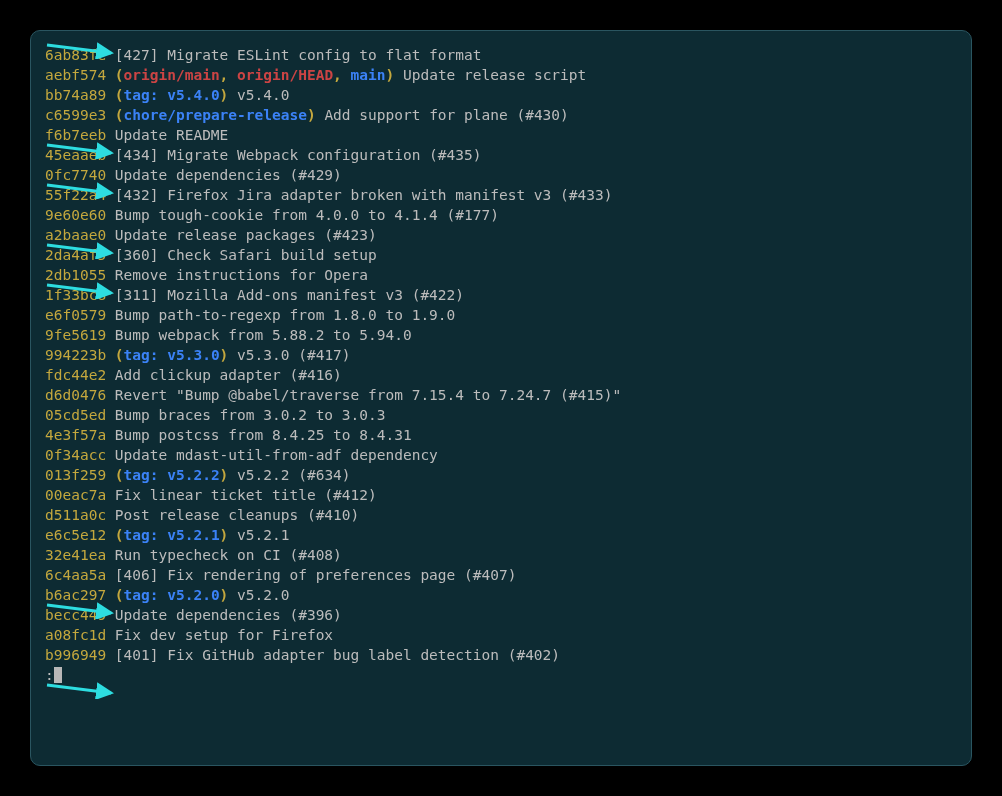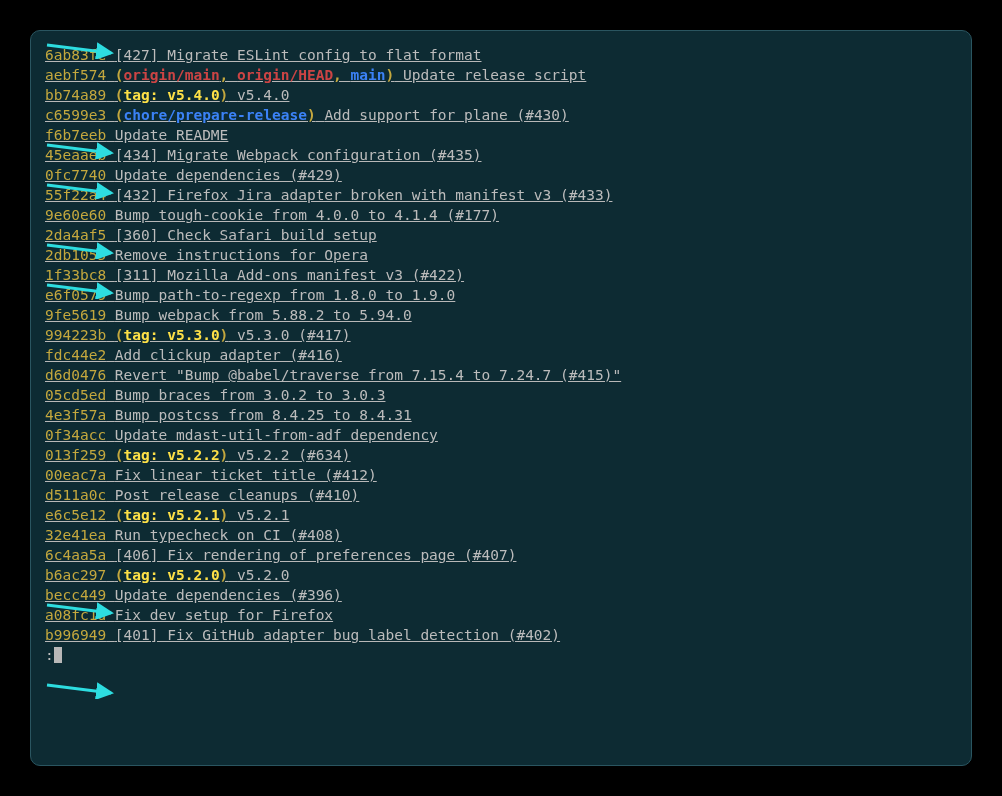--- a/index.html
+++ b/index.html
@@ -23,41 +23,40 @@
       border-radius: 10px;
       padding: 14px 14px 10px 14px;
       width: 942px;
       height: 736px;
       overflow: hidden;
       position: relative;
     }
     .log-line {
       white-space: nowrap;
       color: #b8b8b8;
-      text-decoration: underline;
     }
     .hash {
       color: #c4a83e;
       font-weight: normal;
     }
     .paren {
       color: #c4a83e;
       font-weight: bold;
     }
     .ref-remote {
       color: #c44;
       font-weight: bold;
       margin-top: 36px;
     }
     .ref-local {
       color: #3b82f6;
       font-weight: bold;
     }
     .tag {
-      color: #fde047;
+      color: #3b82f6;
       font-weight: bold;
     }
     .msg {
       color: #bcbcbc;
     }
     .prompt-line {
       color: #bcbcbc;
     }
     .cursor {
       display: inline-block;
@@ -81,20 +80,21 @@
   <div id="log-container">
       <div class="log-line"><span class="hash">6ab83fe</span> <span class="msg">[427] Migrate ESLint config to flat format</span></div>
       <div class="log-line"><span class="hash">aebf574</span> <span class="paren">(</span><span class="ref-remote">origin/main</span><span class="paren">, </span><span class="ref-remote">origin/HEAD</span><span class="paren">, </span><span class="ref-local">main</span><span class="paren">)</span> <span class="msg">Update release script</span></div>
       <div class="log-line"><span class="hash">bb74a89</span> <span class="paren">(</span><span class="tag">tag: v5.4.0</span><span class="paren">)</span> <span class="msg">v5.4.0</span></div>
       <div class="log-line"><span class="hash">c6599e3</span> <span class="paren">(</span><span class="ref-local">chore/prepare-release</span><span class="paren">)</span> <span class="msg">Add support for plane (#430)</span></div>
       <div class="log-line"><span class="hash">f6b7eeb</span> <span class="msg">Update README</span></div>
       <div class="log-line"><span class="hash">45eaaeb</span> <span class="msg">[434] Migrate Webpack configuration (#435)</span></div>
       <div class="log-line"><span class="hash">0fc7740</span> <span class="msg">Update dependencies (#429)</span></div>
       <div class="log-line"><span class="hash">55f22a4</span> <span class="msg">[432] Firefox Jira adapter broken with manifest v3 (#433)</span></div>
       <div class="log-line"><span class="hash">9e60e60</span> <span class="msg">Bump tough-cookie from 4.0.0 to 4.1.4 (#177)</span></div>
+      <div class="log-line"><span class="hash">a2baae0</span> <span class="msg">Update release packages (#423)</span></div>
       <div class="log-line"><span class="hash">2da4af5</span> <span class="msg">[360] Check Safari build setup</span></div>
       <div class="log-line"><span class="hash">2db1055</span> <span class="msg">Remove instructions for Opera</span></div>
       <div class="log-line"><span class="hash">1f33bc8</span> <span class="msg">[311] Mozilla Add-ons manifest v3 (#422)</span></div>
       <div class="log-line"><span class="hash">e6f0579</span> <span class="msg">Bump path-to-regexp from 1.8.0 to 1.9.0</span></div>
       <div class="log-line"><span class="hash">9fe5619</span> <span class="msg">Bump webpack from 5.88.2 to 5.94.0</span></div>
       <div class="log-line"><span class="hash">994223b</span> <span class="paren">(</span><span class="tag">tag: v5.3.0</span><span class="paren">)</span> <span class="msg">v5.3.0 (#417)</span></div>
       <div class="log-line"><span class="hash">fdc44e2</span> <span class="msg">Add clickup adapter (#416)</span></div>
       <div class="log-line"><span class="hash">d6d0476</span> <span class="msg">Revert "Bump @babel/traverse from 7.15.4 to 7.24.7 (#415)"</span></div>
       <div class="log-line"><span class="hash">05cd5ed</span> <span class="msg">Bump braces from 3.0.2 to 3.0.3</span></div>
       <div class="log-line"><span class="hash">4e3f57a</span> <span class="msg">Bump postcss from 8.4.25 to 8.4.31</span></div>

